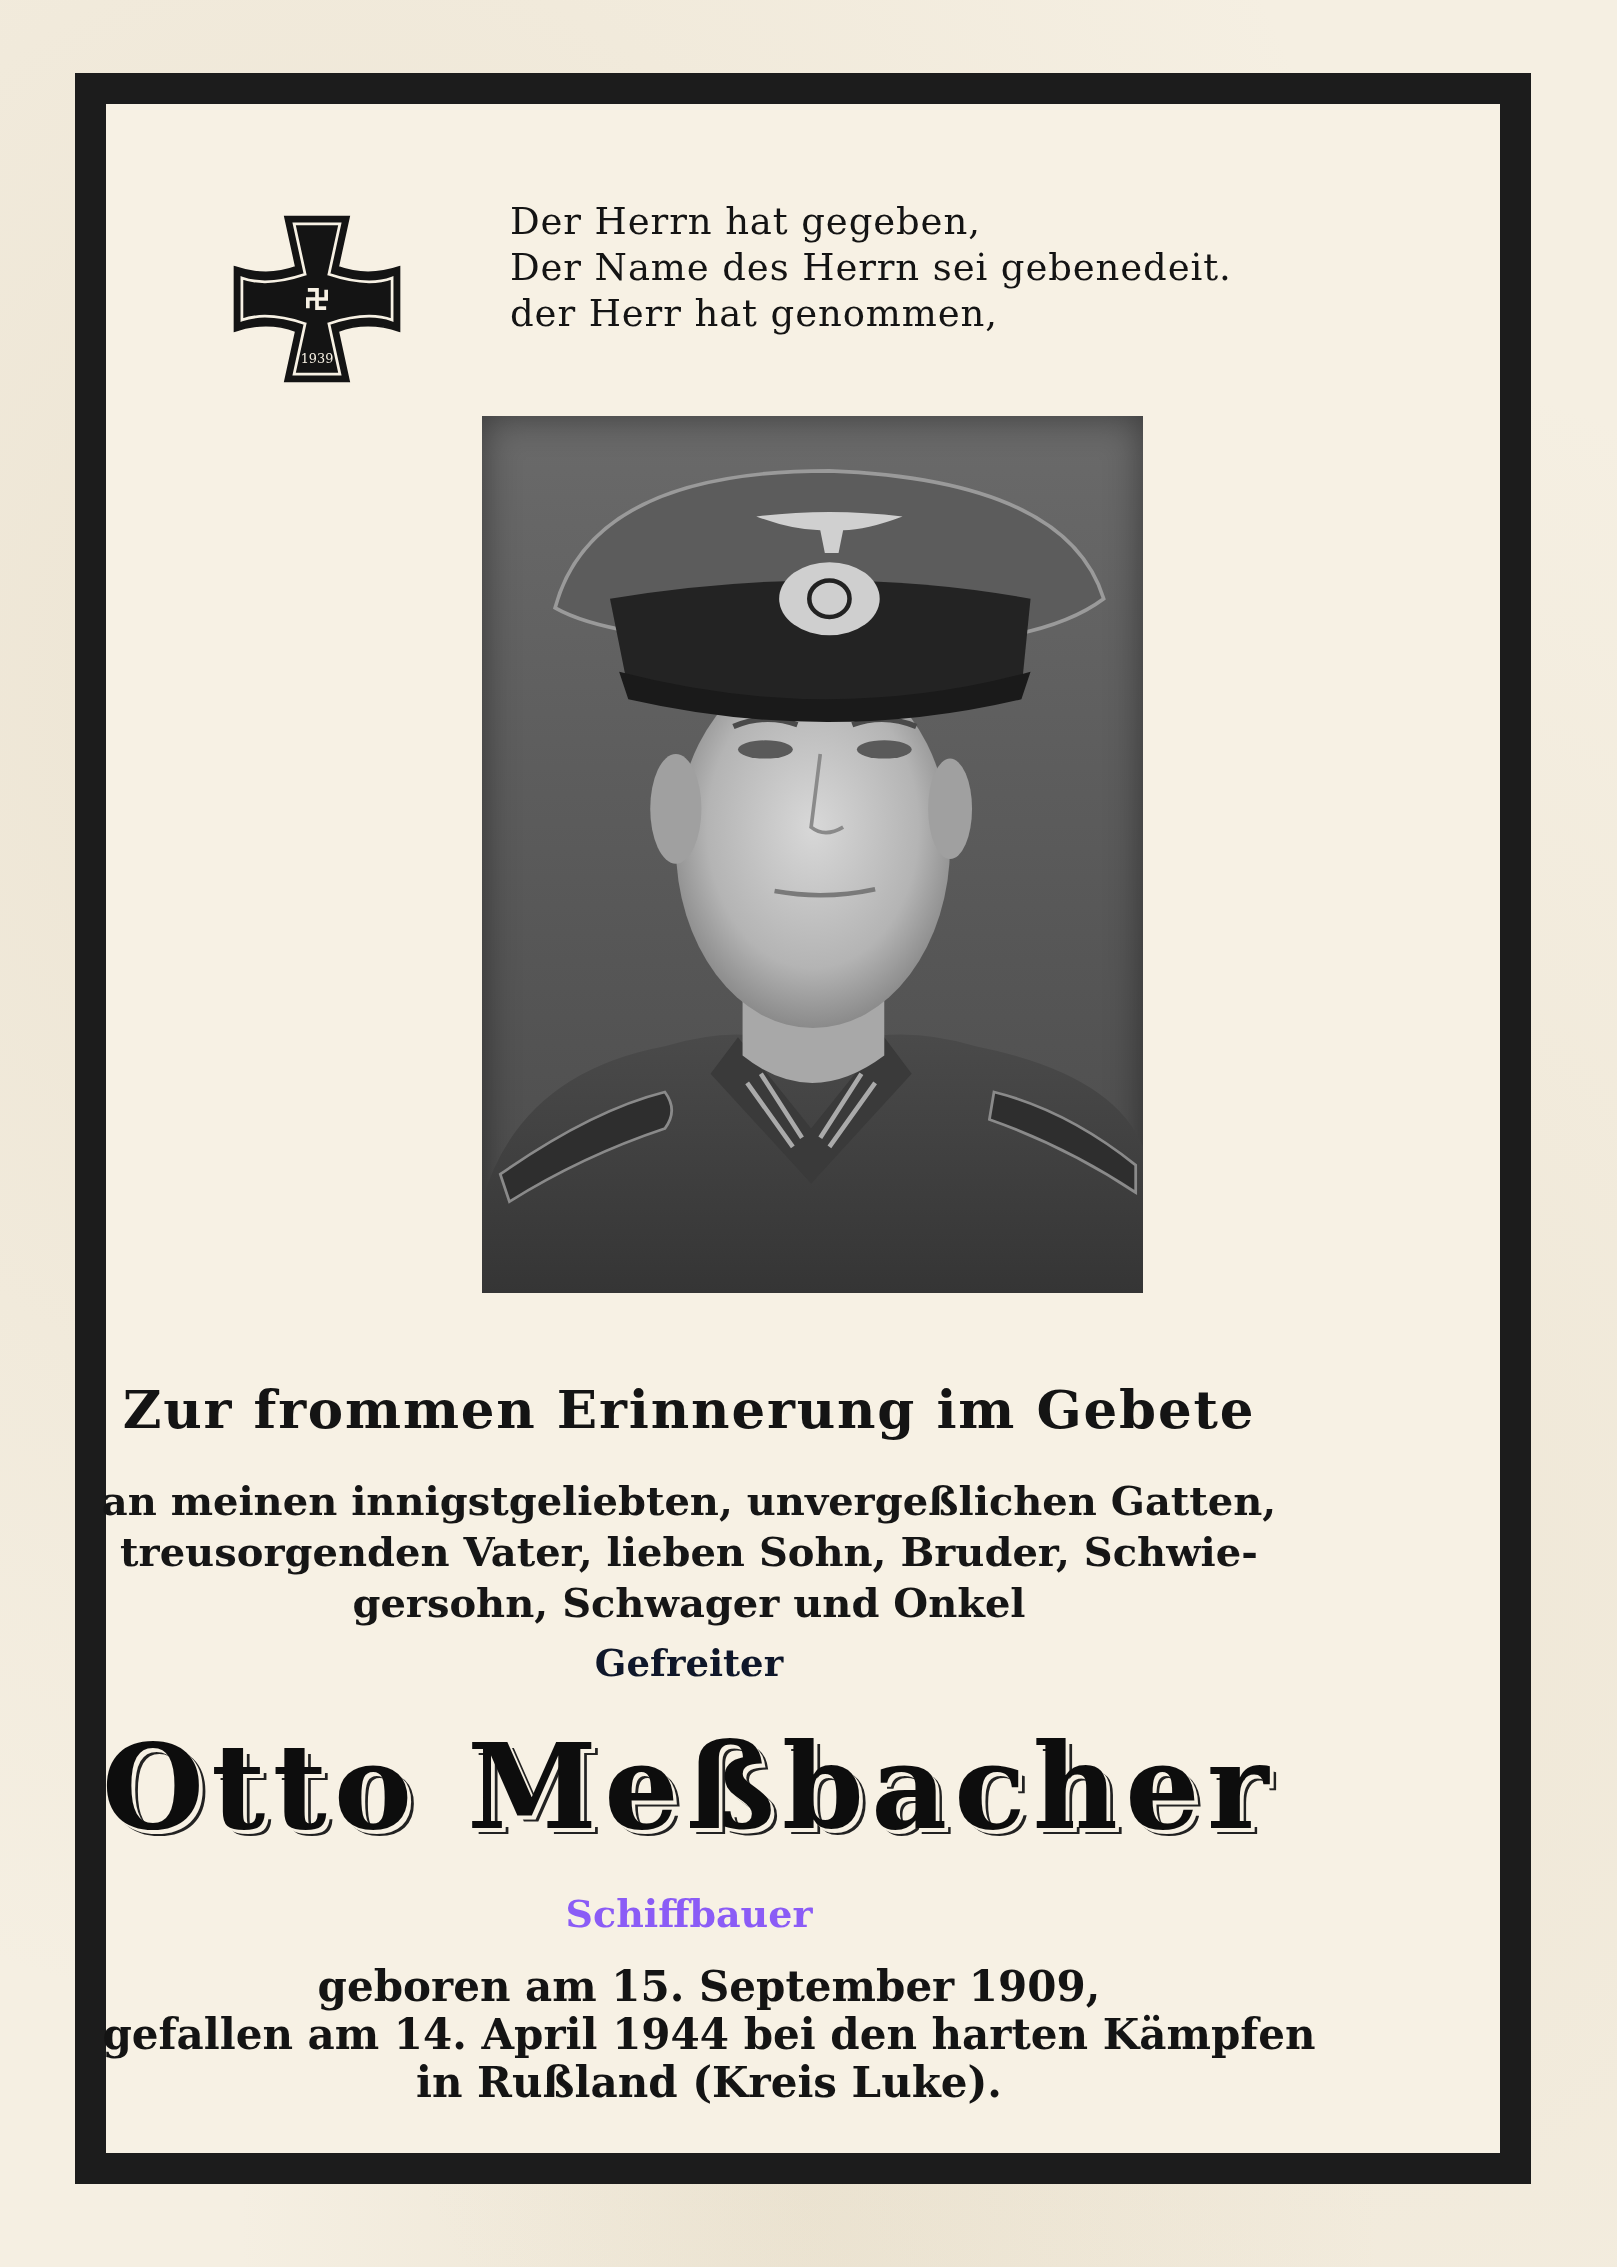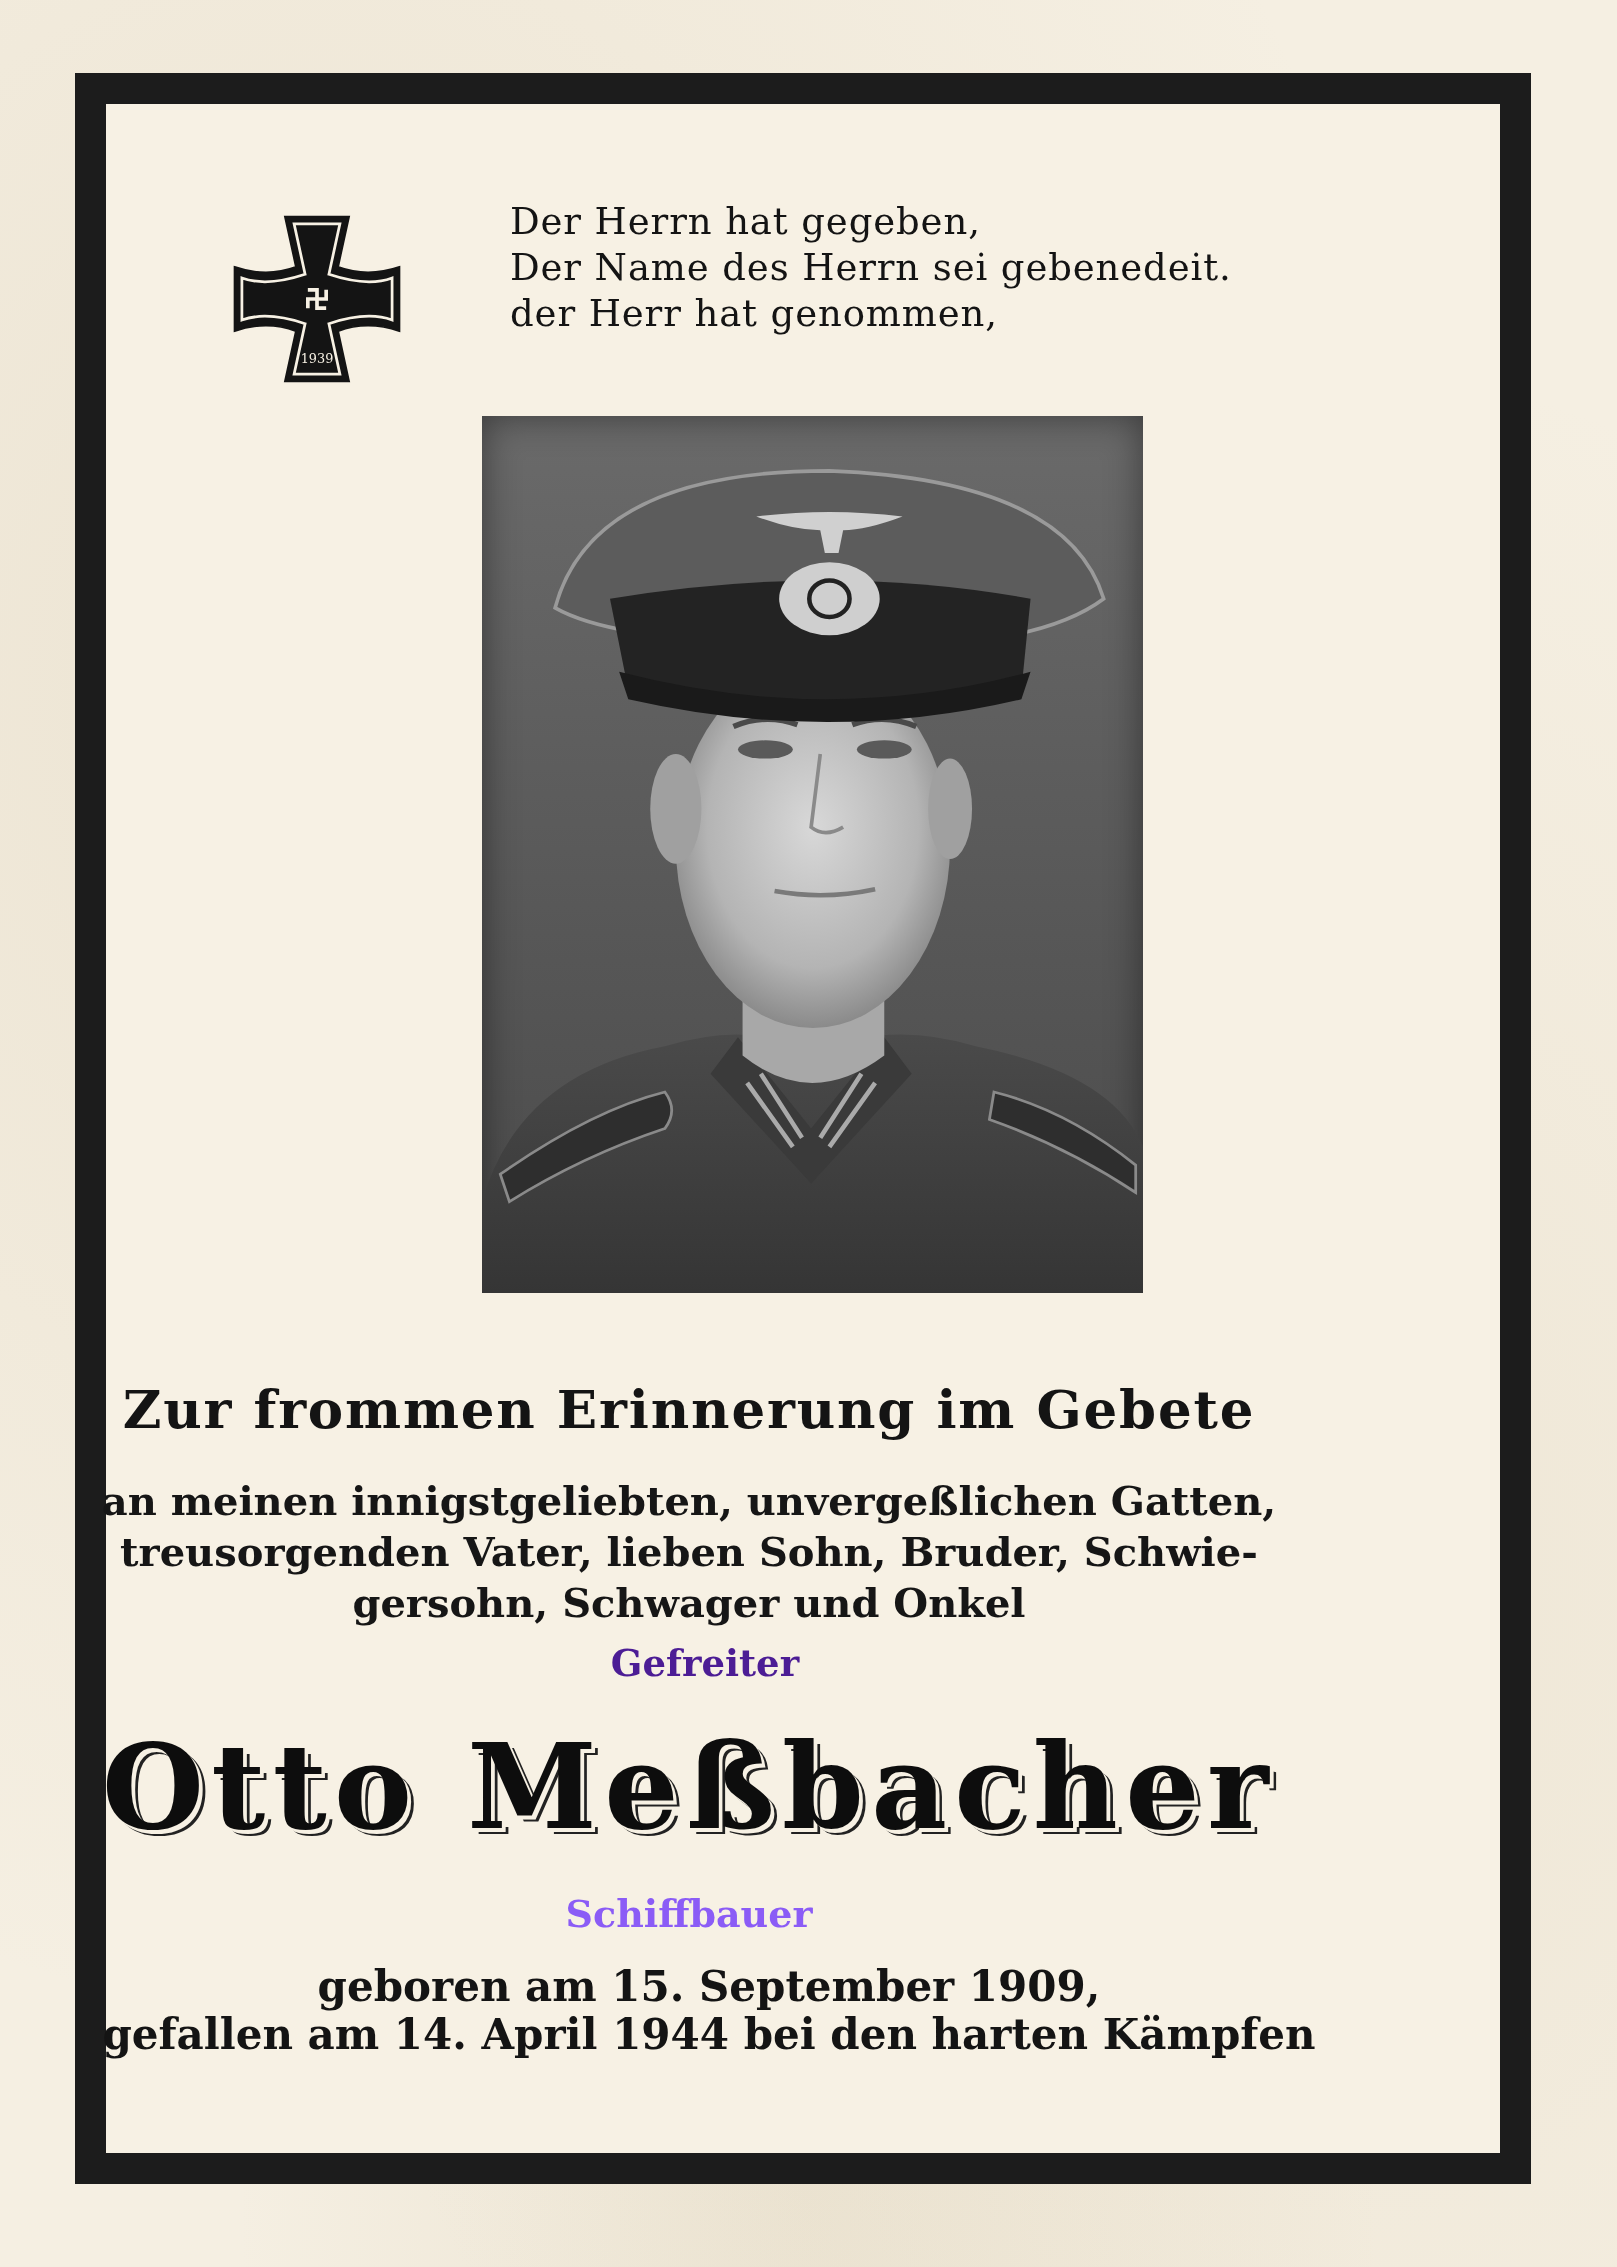--- a/index.html
+++ b/index.html
@@ -81,22 +81,21 @@
       top: 1475px;
       font-size: 40px;
       line-height: 51px;
       font-weight: bold;
       color: #161616;
     }
     .rank {
       top: 1641px;
       font-size: 37px;
       font-weight: bold;
-      color: #4c1d95;
-      margin-left: 16px;
+      color: #0f172a;
     }
     .name {
       top: 1718px;
       font-size: 117px;
       font-weight: bold;
       letter-spacing: 7.3px;
       color: #0d0d0d;
       text-shadow: 3.7px 3.7px 0 #f7f1e4, 6.4px 6.4px 0 #222;
       font-family: "DejaVu Serif", serif;
     }
@@ -202,14 +201,15 @@
 
 <div class="block rank">Gefreiter</div>
 
 <div class="block name">Otto Meßbacher</div>
 
 <div class="block profession">Schiffbauer</div>
 
 <div class="block dates">
   <div>geboren am 15. September 1909,</div>
   <div>gefallen am 14. April 1944 bei den harten Kämpfen</div>
+  <div>in Rußland (Kreis Luke).</div>
 </div>
 
 
 </body></html>

